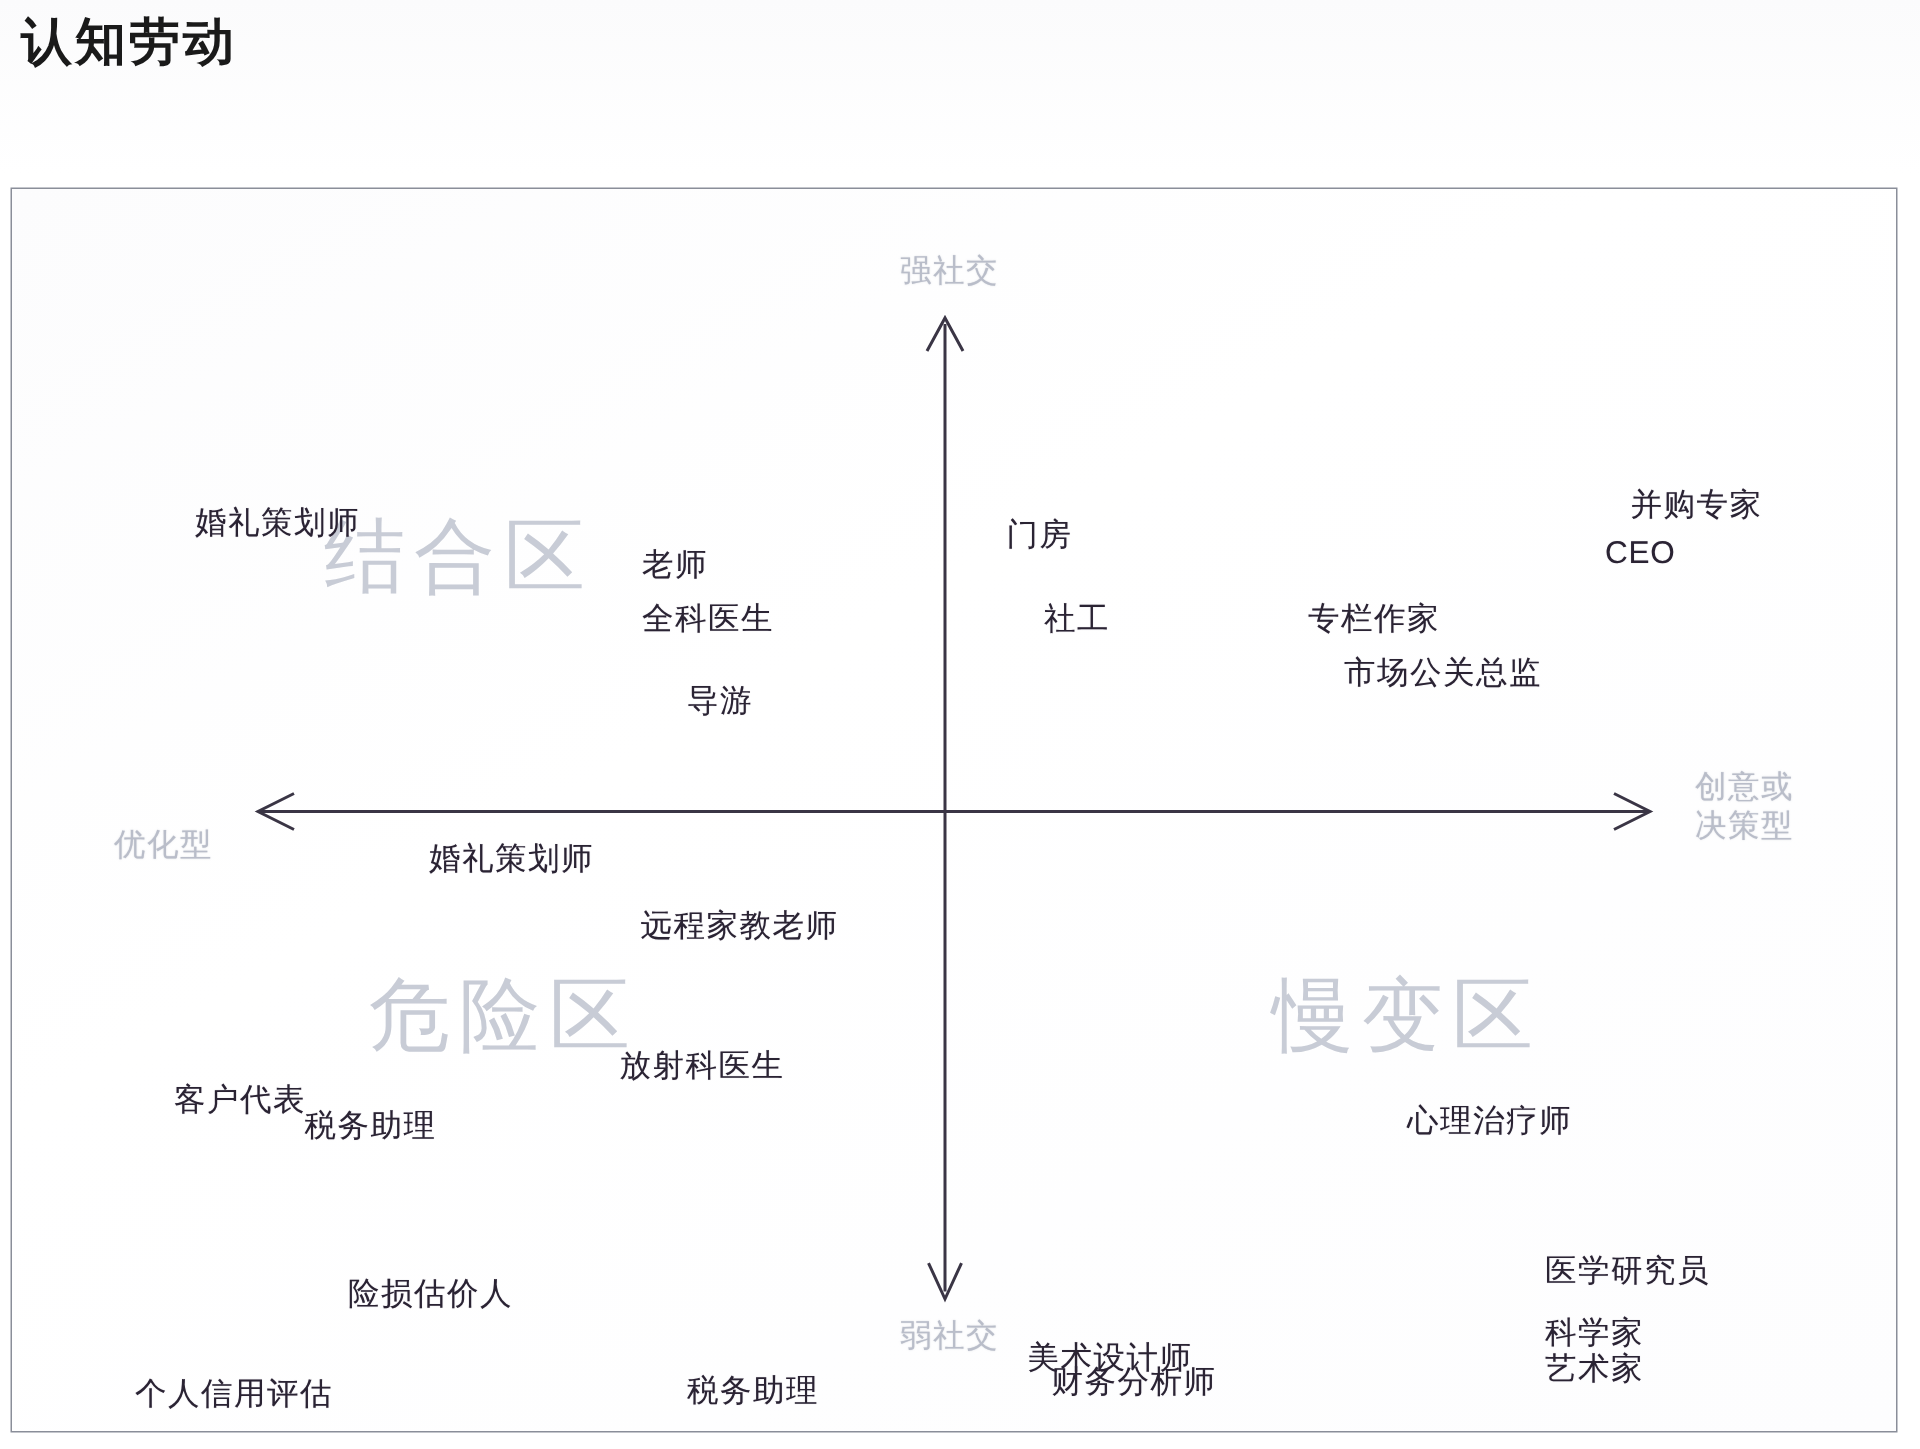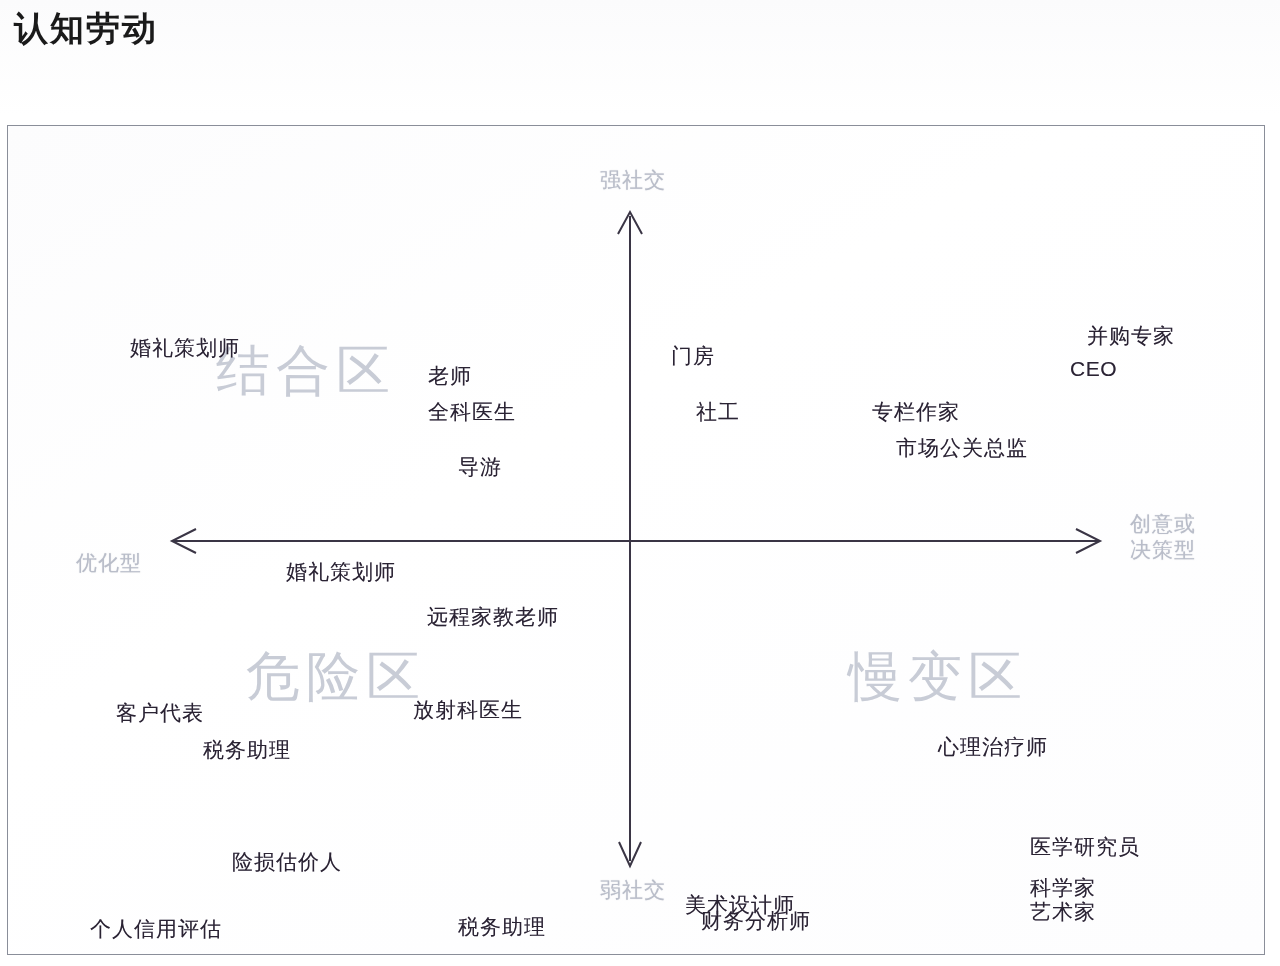--- a/index.html
+++ b/index.html
@@ -143,21 +143,21 @@
           <div class="job" style="left: 420px; top: 272px;">全科医生</div>
           <div class="job" style="left: 450px; top: 327px;">导游</div>
           <div class="job" style="left: 278px; top: 432px;">婚礼策划师</div>
           <div class="job" style="left: 419px; top: 477px;">远程家教老师</div>
           <div class="job" style="left: 663px; top: 216px;">门房</div>
           <div class="job" style="left: 688px; top: 272px;">社工</div>
           <div class="job" style="left: 1043px; top: 196px; margin-left: 36px;">并购专家</div>
           <div class="job latin" style="left: 1062px; top: 231px;">CEO</div>
           <div class="job" style="left: 864px; top: 272px;">专栏作家</div>
           <div class="job" style="left: 888px; top: 308px;">市场公关总监</div>
-          <div class="job" style="left: 108px; top: 573px;">客户代表</div>
+          <div class="job" style="left: 108px; top: 593px;">客户代表</div>
           <div class="job" style="left: 195px; top: 610px;">税务助理</div>
           <div class="job" style="left: 405px; top: 570px;">放射科医生</div>
           <div class="job" style="left: 224px; top: 722px;">险损估价人</div>
           <div class="job" style="left: 82px; top: 789px;">个人信用评估</div>
           <div class="job" style="left: 450px; top: 787px;">税务助理</div>
           <div class="job" style="left: 930px; top: 607px;">心理治疗师</div>
           <div class="job" style="left: 1022px; top: 707px;">医学研究员</div>
           <div class="job" style="left: 1022px; top: 748px;">科学家</div>
           <div class="job" style="left: 1022px; top: 772px;">艺术家</div>
           <div class="job" style="left: 677px; top: 765px;">美术设计师</div>

